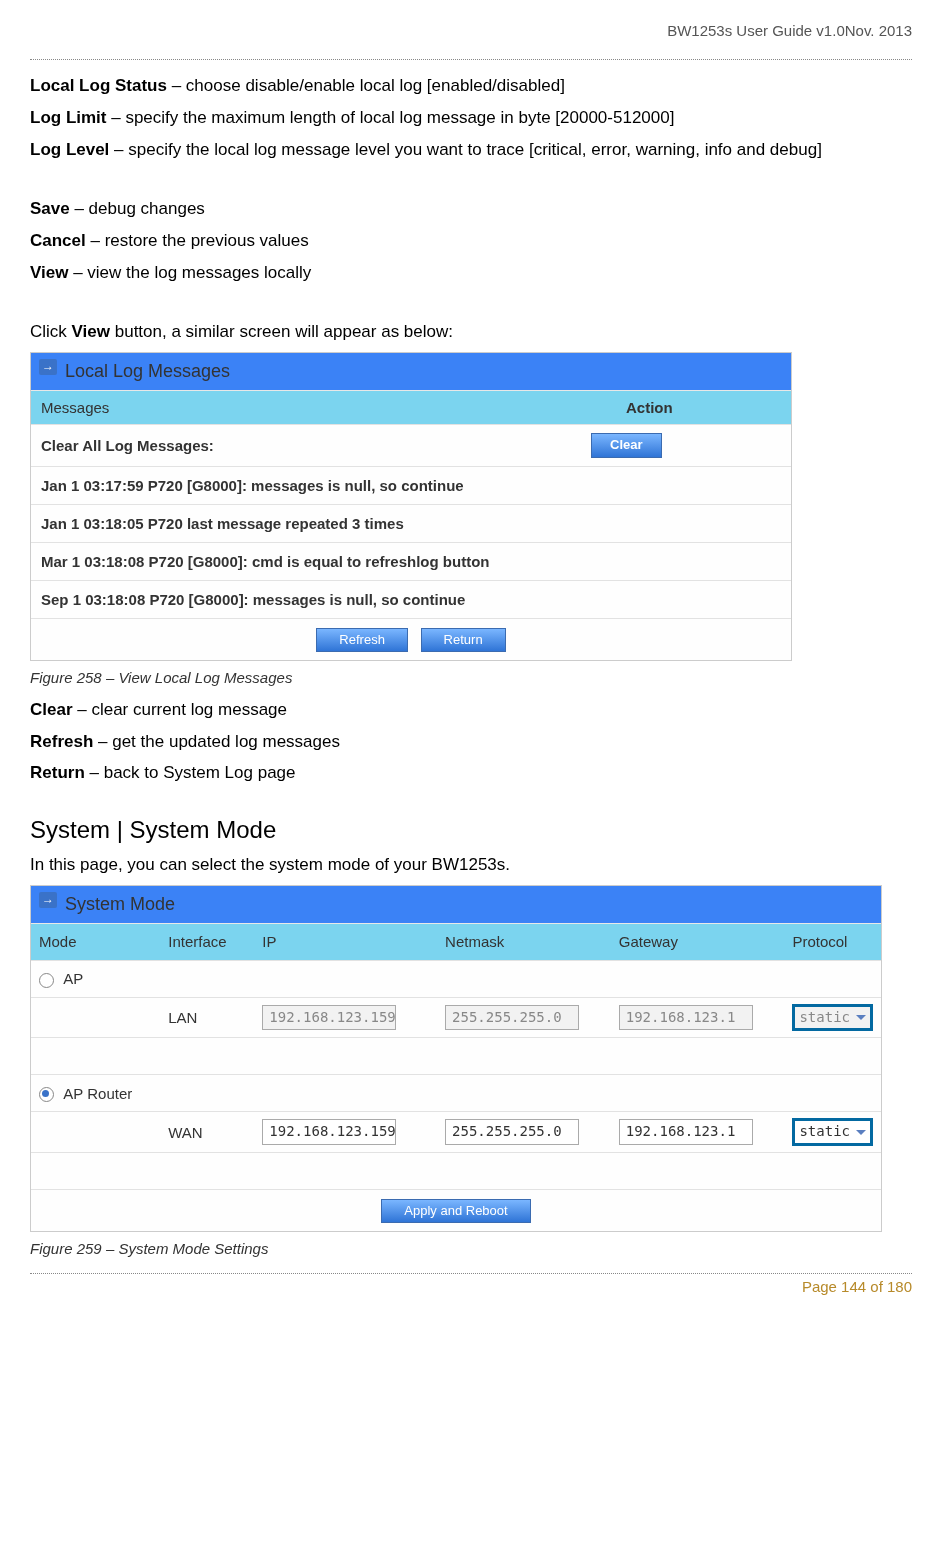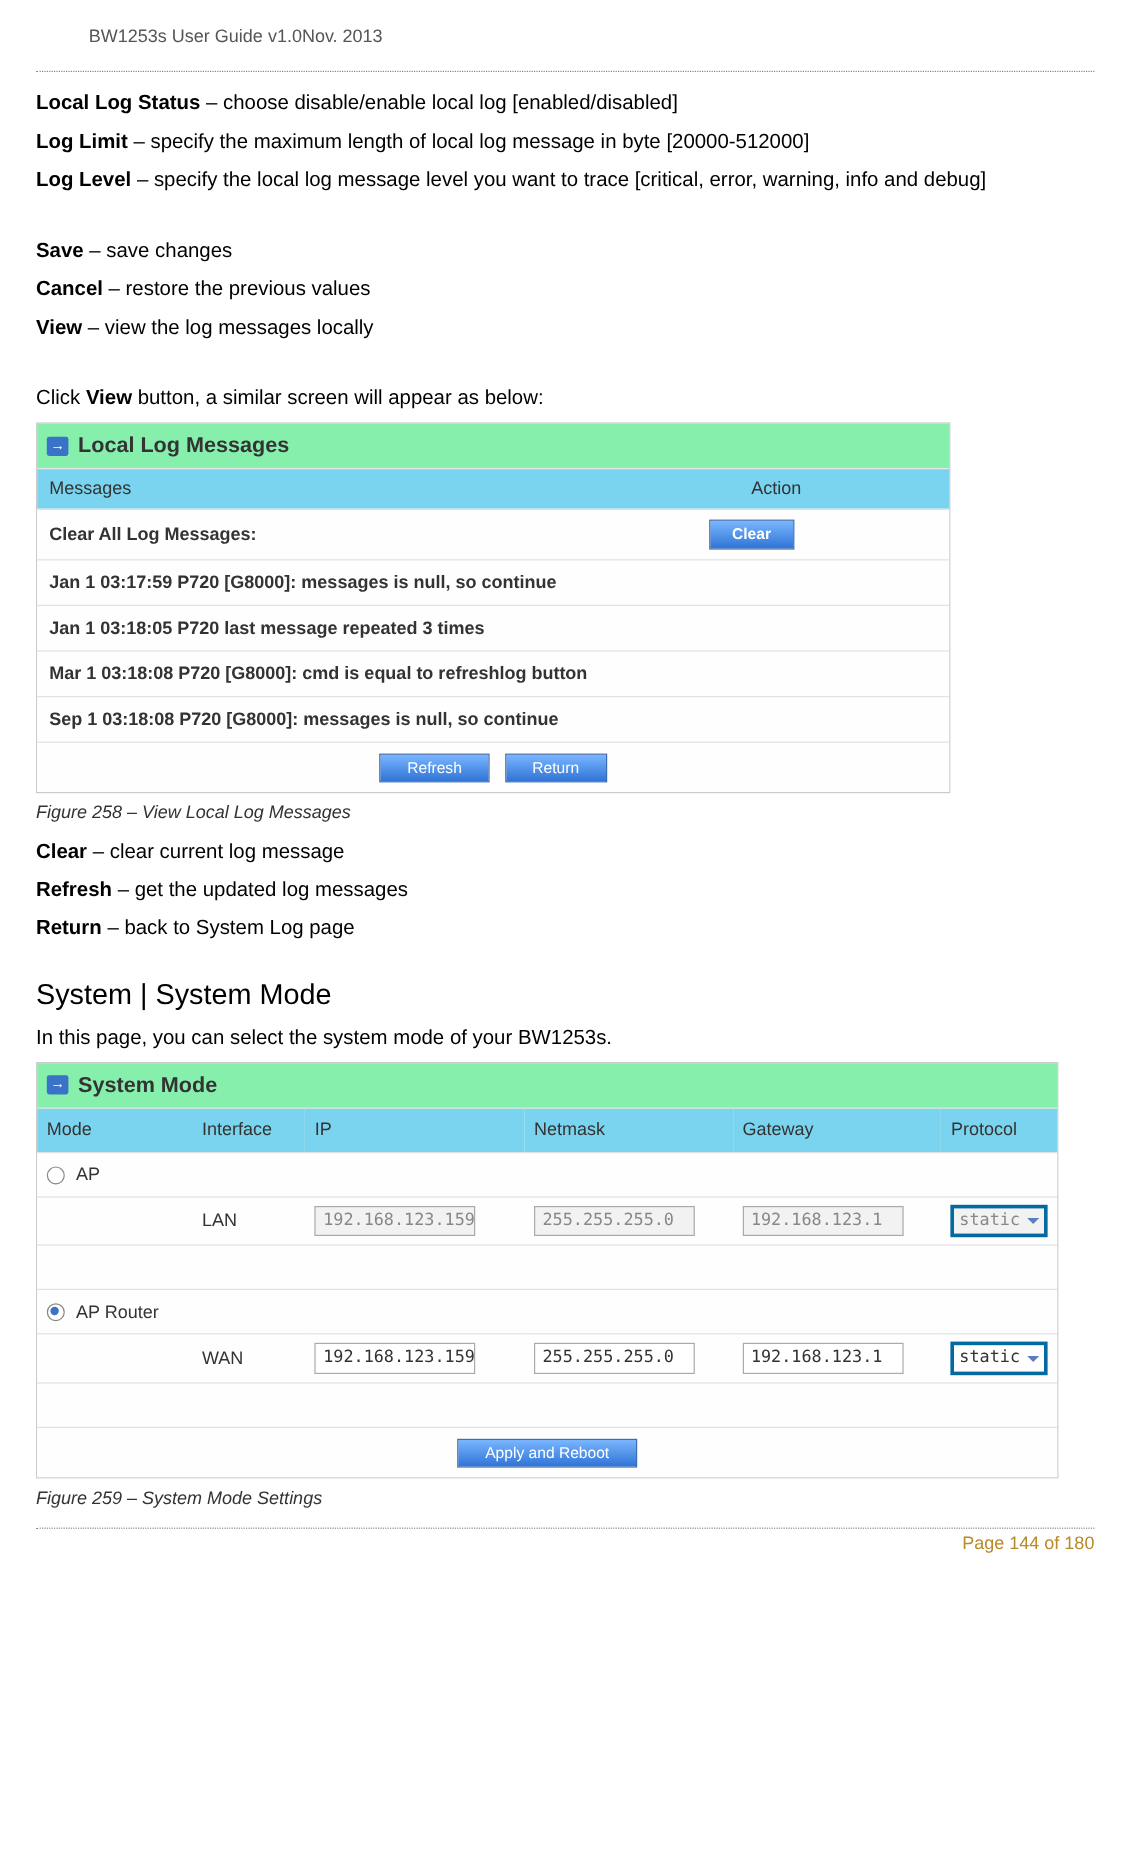--- a/index.html
+++ b/index.html
@@ -6,21 +6,21 @@
     font-family: Arial, Helvetica, sans-serif;
     margin: 0;
     padding: 20px 30px;
     font-size: 17px;
     color: #000;
     line-height: 1.4;
     width: 882px;
   }
   .header-row {
     display: flex;
-    justify-content: flex-start;
+    justify-content: flex-end;
     font-size: 15px;
     color: #555;
     margin-bottom: 18px;
     margin-left: 44px;
   }
   .hr-dotted {
     border: none;
     border-top: 1px dotted #888;
     margin: 4px 0 14px 0;
   }
@@ -36,27 +36,27 @@
     font-size: 24px;
     font-weight: normal;
     margin: 28px 0 6px 0;
   }
   .panel {
     border: 1px solid #ccc;
     margin: 8px 0 6px 0;
     background: #fafafa;
   }
   .panel-header {
-    background: #86efac;
+    background: #3b82f6;
     padding: 6px 8px;
     display: flex;
-    align-items: center;
+    align-items: flex-start;
     gap: 8px;
     color: #333;
-    font-weight: bold;
+    font-weight: normal;
     font-size: 18px;
     border-bottom: 1px solid #e8e8e8;
   }
   .mbox-icon {
     display: inline-block;
     width: 18px;
     height: 16px;
     background: #3a72c8;
     border-radius: 2px;
     position: relative;
@@ -195,39 +195,39 @@
   <span>Nov.  2013</span>
 </div>
 <hr class="hr-dotted">
 
 <p><b>Local Log Status</b><span> – choose disable/enable local log [enabled/disabled]</span></p>
 <p><b>Log Limit</b><span> – specify the maximum length of local log message in byte [20000-512000]</span></p>
 <p><b>Log Level</b><span> – specify the local log message level you want to trace [critical, error, warning, info and debug]</span></p>
 
 <br>
 
-<p><b>Save</b><span> – save changes</span></p>
+<p><b>Save</b><span> – debug changes</span></p>
 <p><b>Cancel</b><span> – restore the previous values</span></p>
 <p><b>View</b><span> – view the log messages locally</span></p>
 
 <br>
 
 <p>
   <span>Click </span><b>View</b><span> button, a similar screen will appear as below:</span>
 </p>
 
 
 <div class="panel" style="width: 760px;">
   <div class="panel-header">
     <span class="mbox-icon"></span>
     <span>Local Log Messages</span>
   </div>
   <div class="col-head">
     <div style="flex: 0 0 530px;">Messages</div>
-    <div style="flex: 1;">Action</div>
+    <div style="flex: 1; font-weight: bold;">Action</div>
   </div>
   <div class="logrow">
     <div style="flex: 0 0 530px;">Clear All Log Messages:</div>
     <div style="flex: 1;">
       <span class="btn-blue">Clear</span>
     </div>
   </div>
   <div class="logrow">
       <div>Jan 1 03:17:59 P720 [G8000]: messages is null, so continue</div>
     </div>

